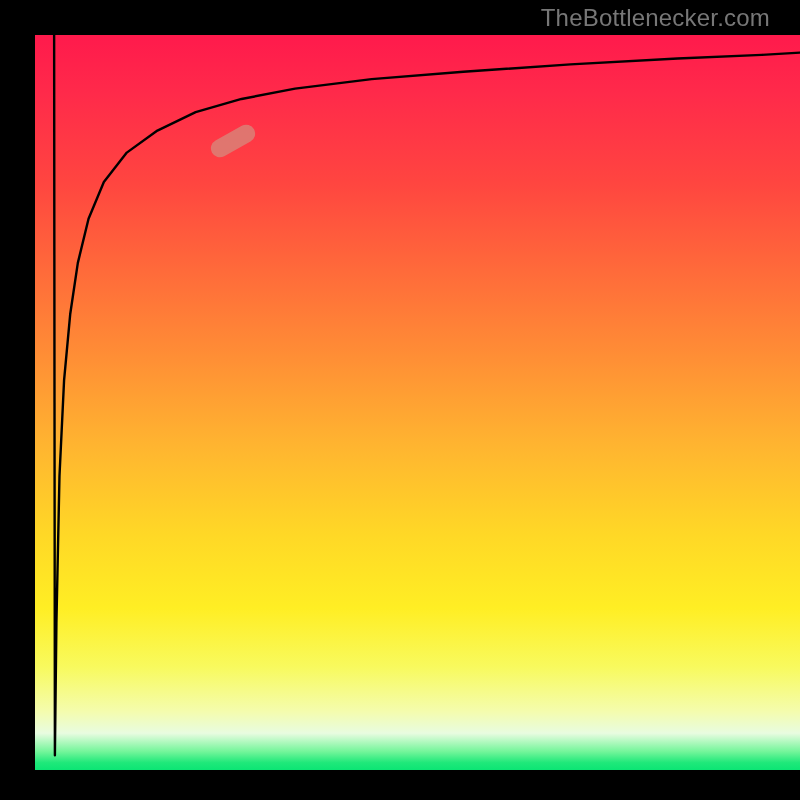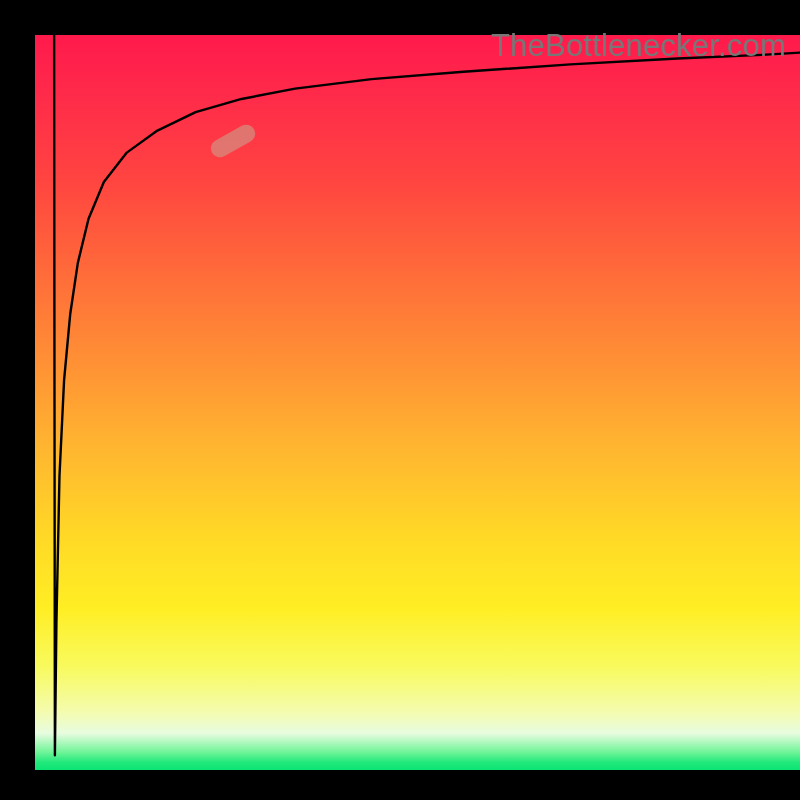--- a/index.html
+++ b/index.html
@@ -7,27 +7,26 @@
     width: 800px;
     height: 800px;
     background: #000;
     position: relative;
     font-family: Arial, Helvetica, sans-serif;
     overflow: hidden;
   }
   .watermark {
     position: absolute;
     top: 4px;
-    right: 14px;
-    font-size: 31px;
+    right: 30px;
+    font-size: 24px;
     color: #777;
     font-weight: normal;
     letter-spacing: 0.2px;
     z-index: 10;
-    margin-top: 24px;
   }
   .plot-area {
     position: absolute;
     left: 35px;
     top: 35px;
     width: 765px;
     height: 735px;
   }
   .gradient {
     position: absolute;

